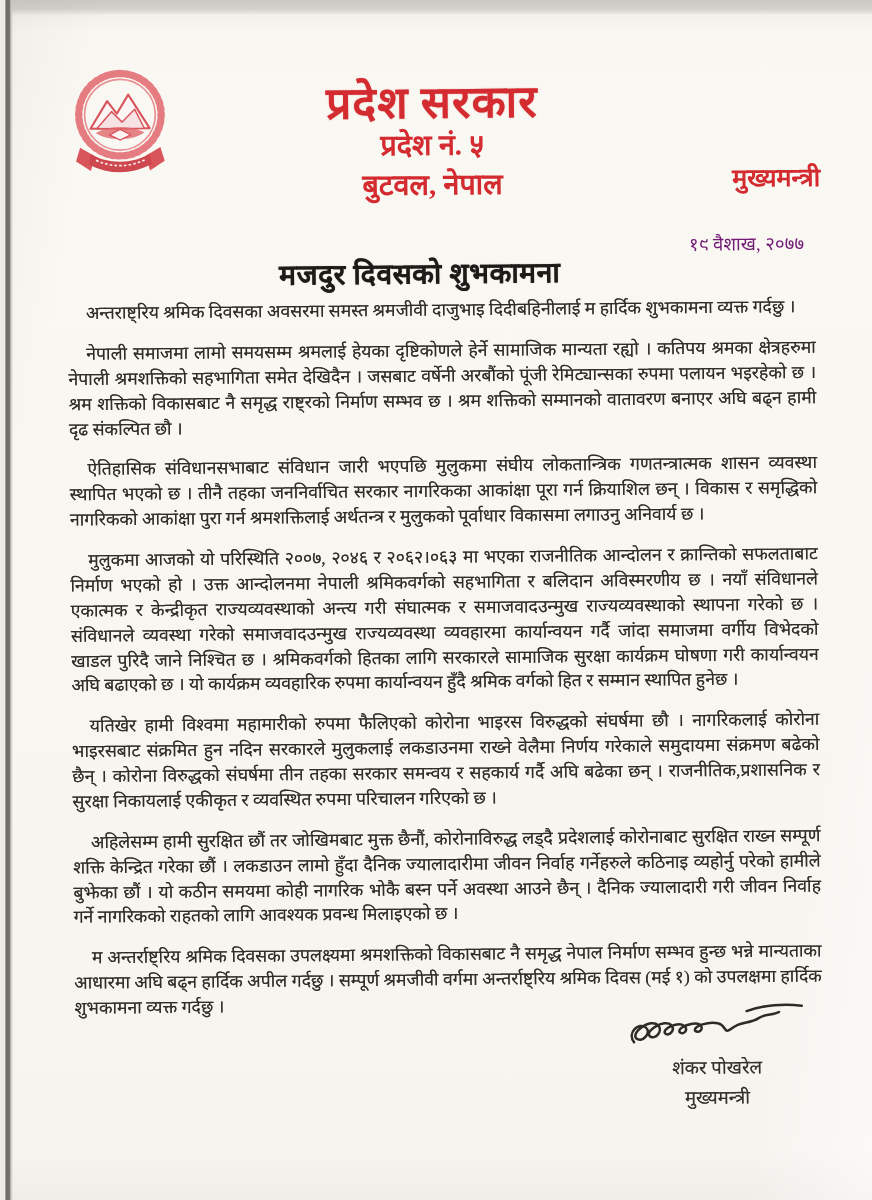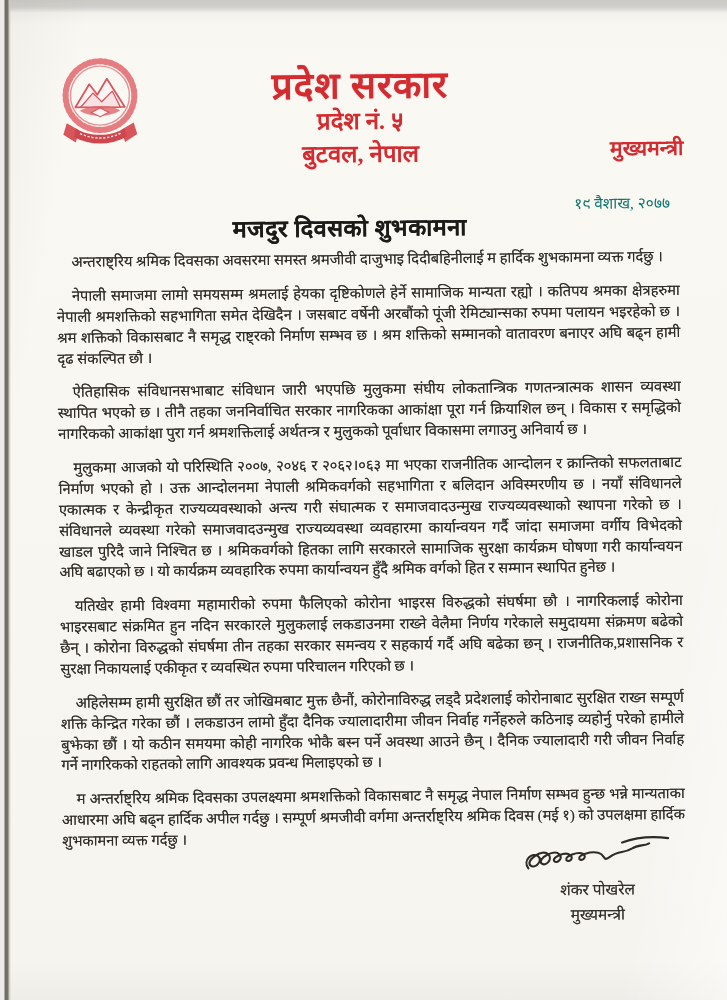--- a/index.html
+++ b/index.html
@@ -32,21 +32,21 @@
     transform:rotate(-0.55deg);
     transform-origin:50% 10%;
     color:#2f2c28;
   }
   .emblem{position:absolute;left:56px;top:53px;width:88px;height:96px;}
   .hdr{position:absolute;left:120px;width:480px;text-align:center;color:#d32b30;font-weight:bold;}
   .hdr-main{top:58px;font-size:37px;letter-spacing:1px;text-shadow:0 0 1px rgba(211,43,48,.55);}
   .hdr-sub1{top:103px;font-size:24px;}
   .hdr-sub2{top:136px;font-size:24px;}
   .office{position:absolute;top:136px;right:44px;font-size:21px;font-weight:bold;color:#d32b30;}
-  .date{position:absolute;top:194px;right:58px;font-size:15.5px;color:#0f766e;}
+  .date{position:absolute;top:194px;right:58px;font-size:15.5px;color:#701a75;}
   .doc-title{
     position:absolute;top:211px;left:0;right:30px;text-align:center;
     font-size:23.5px;font-weight:bold;color:#1d1b18;letter-spacing:.5px;
     text-shadow:0 0 .6px rgba(25,23,20,.8);
   }
   .body-text{
     position:absolute;top:249px;left:55px;width:623px;
     font-size:14.7px;line-height:1.42;text-align:justify;
     color:#302d29;text-shadow:0 0 .45px rgba(48,45,41,.65);
   }

